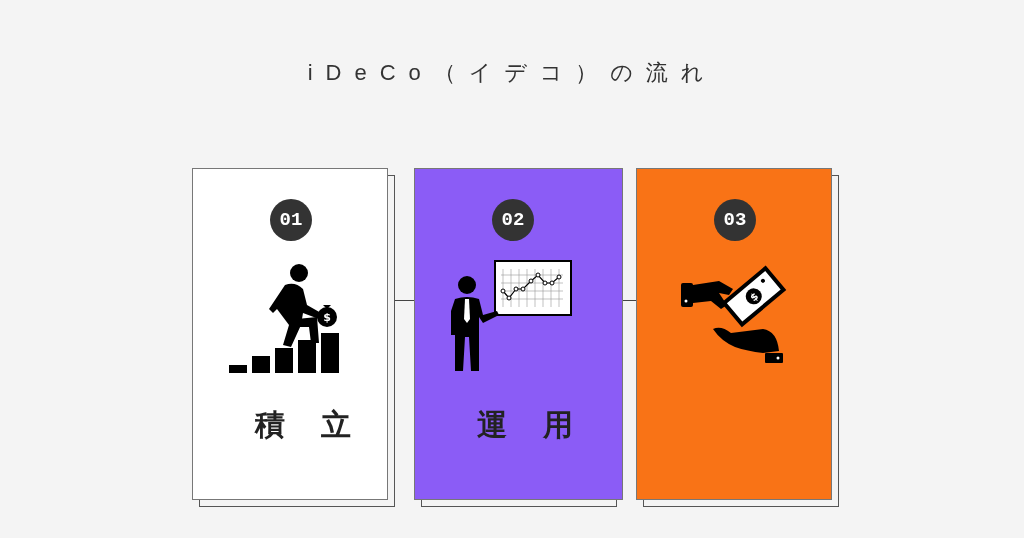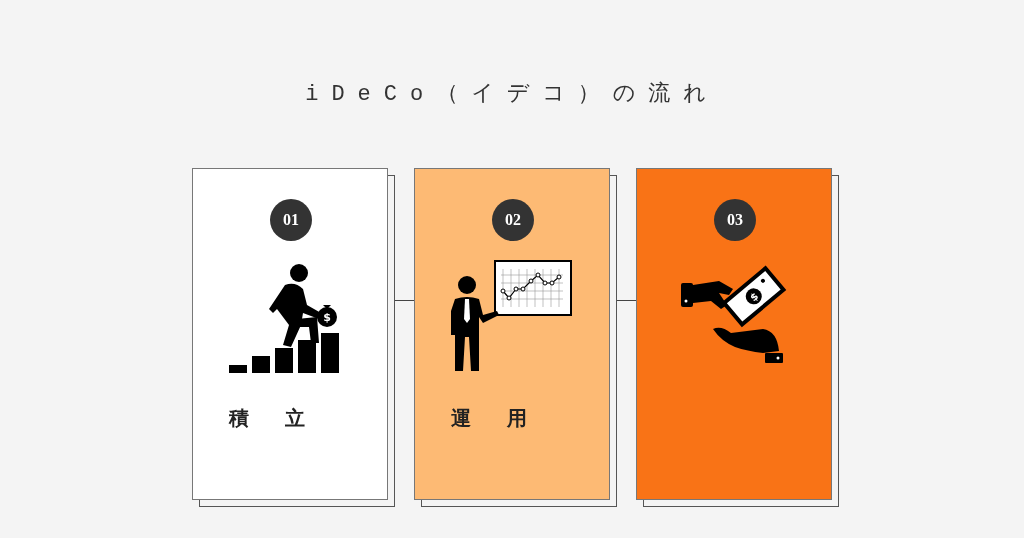--- a/index.html
+++ b/index.html
@@ -1,24 +1,24 @@
 <!DOCTYPE html>
 <html><head>
 <meta charset="utf-8">
 <style>
   html,body{margin:0;padding:0;}
   body{width:1024px;height:538px;background:#f4f4f4;position:relative;overflow:hidden;font-family:"DejaVu Serif",serif;color:#222;}
-  .title{position:absolute;left:0;top:58px;width:1024px;text-align:center;font-size:22px;letter-spacing:13px;color:#333;font-family:Liberation Mono, monospace;margin-top:20px;}
+  .title{position:absolute;left:0;top:58px;width:1024px;text-align:center;font-size:22px;letter-spacing:13px;color:#333;font-family:Liberation Sans, sans-serif;}
   .connector{position:absolute;top:300px;height:1px;background:#444;}
   .card-wrap{position:absolute;top:168px;width:196px;height:332px;}
   .card-back{position:absolute;left:7px;top:7px;width:194px;height:330px;border:1px solid #555;background:#f4f4f4;}
   .card{position:absolute;left:0;top:0;width:194px;height:330px;border:1px solid #777;box-sizing:content-box;}
-  .badge{position:absolute;left:77px;top:30px;width:42px;height:42px;border-radius:50%;background:#333;color:#fff;font-size:16px;font-weight:bold;display:flex;align-items:center;justify-content:center;font-family:Liberation Serif, serif;text-align:right;}
+  .badge{position:absolute;left:77px;top:30px;width:42px;height:42px;border-radius:50%;background:#333;color:#fff;font-size:19px;font-weight:bold;display:flex;align-items:center;justify-content:center;font-family:Liberation Mono, monospace;text-align:right;}
   .icon{position:absolute;left:30px;top:86px;width:136px;height:122px;}
-  .label{position:absolute;left:0;top:236px;width:194px;text-align:left;font-size:20px;font-weight:bold;letter-spacing:36px;padding-left:36px;box-sizing:border-box;font-family:"DejaVu Serif",serif;}
+  .label{position:absolute;left:0;top:236px;width:194px;text-align:right;font-size:30px;font-weight:bold;letter-spacing:36px;padding-left:36px;box-sizing:border-box;font-family:"DejaVu Serif",serif;}
 </style>
 </head>
 <body>
 
 <div class="title">iDeCo（イデコ）の流れ</div>
 
 <div class="connector" style="left:388px;width:26px;"></div>
 <div class="connector" style="left:610px;width:26px;"></div>
 
 <div class="card-wrap" style="left:192px;">
@@ -37,21 +37,21 @@
       <circle cx="104" cy="62" r="10" fill="#000"></circle>
       <path d="M100 50 L108 50 L104 54 Z" fill="#000"></path>
       <text x="104" y="66" font-size="11" fill="#fff" text-anchor="middle" font-family="DejaVu Sans, sans-serif" font-weight="bold">$</text>
     </svg>
     <div class="label">積立</div>
   </div>
 </div>
 
 <div class="card-wrap" style="left:414px;">
   <div class="card-back"></div>
-  <div class="card" style="background:#fdba74;">
+  <div class="card" style="background:#8b5cf6;padding-left:13px;">
     <div class="badge">02</div>
     <svg class="icon" viewBox="0 0 136 122">
       <rect x="50" y="6" width="76" height="54" fill="#fff" stroke="#000" stroke-width="2"></rect>
       <g stroke="#999" stroke-width="0.6">
         <line x1="58" y1="14" x2="58" y2="52"></line>
           <line x1="66" y1="14" x2="66" y2="52"></line>
           <line x1="74" y1="14" x2="74" y2="52"></line>
         <line x1="82" y1="14" x2="82" y2="52"></line>
           <line x1="90" y1="14" x2="90" y2="52"></line>
           <line x1="98" y1="14" x2="98" y2="52"></line>

